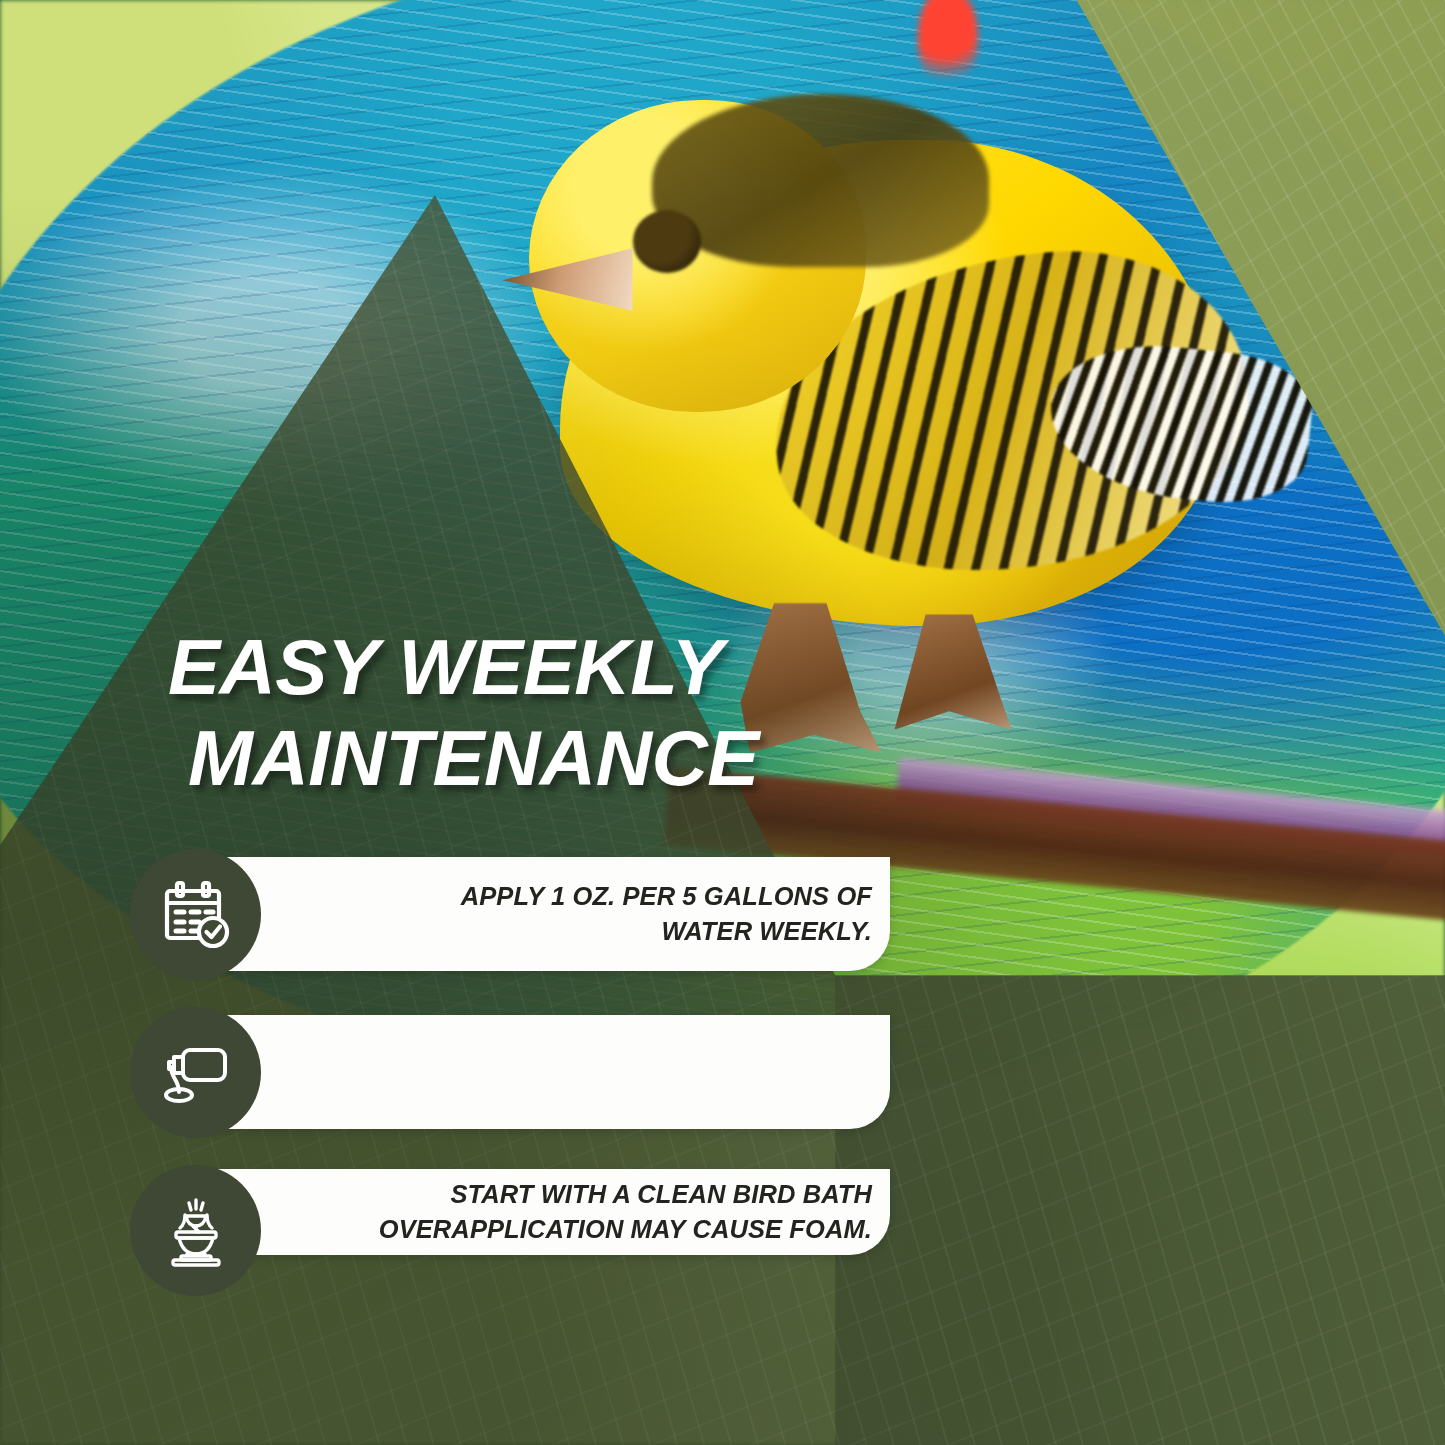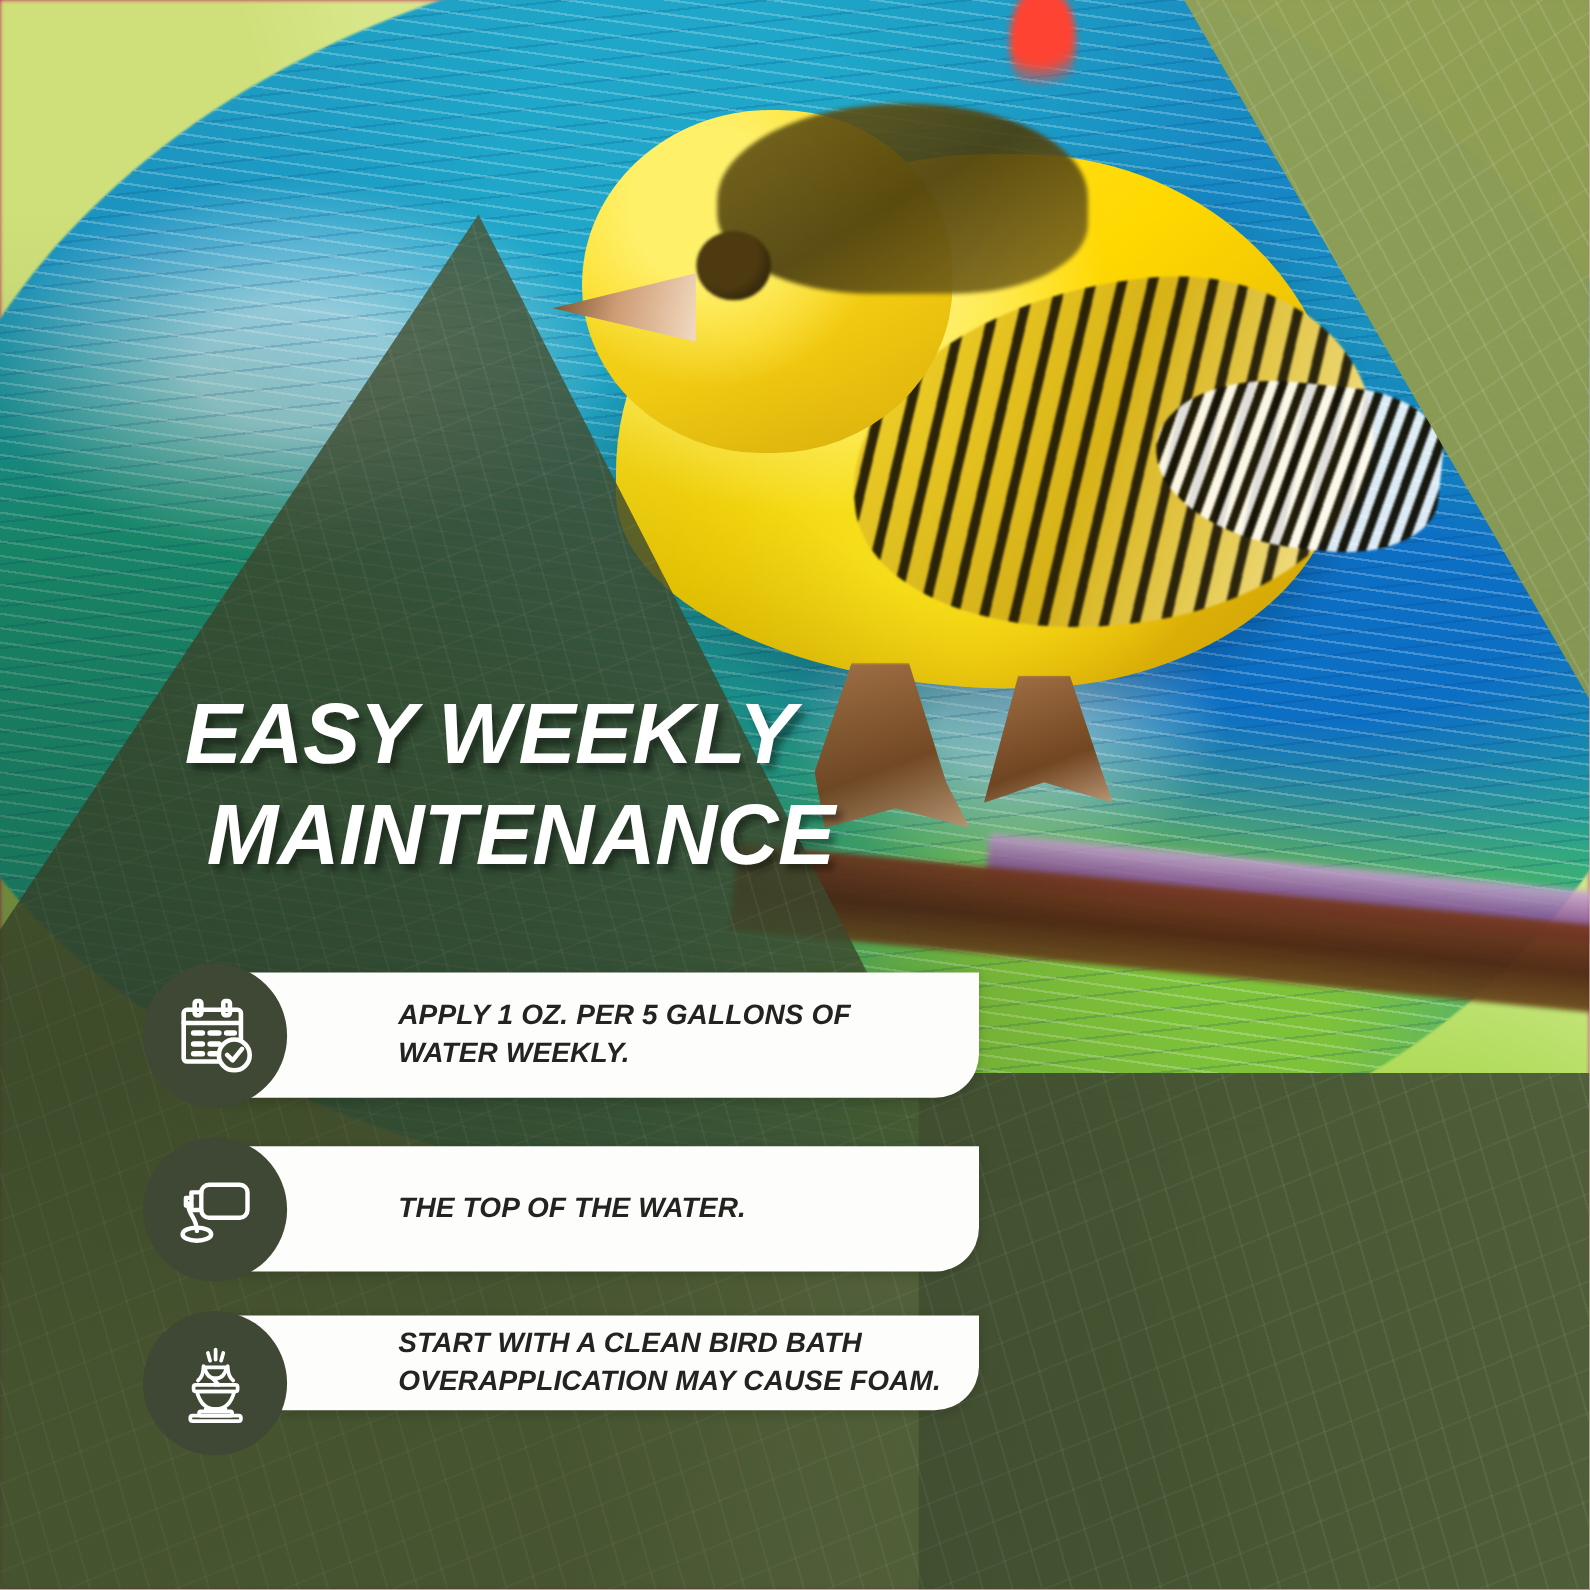--- a/index.html
+++ b/index.html
@@ -6,21 +6,21 @@
     margin: 0;
     padding: 0;
     background: #ffffff;
   }
   #poster {
     position: relative;
     width: 1445px;
     height: 1445px;
     overflow: hidden;
     font-family: "Liberation Sans", sans-serif;
-    background: #be185d;
+    background: #14532d;
   }
 
   
   .photo-layer {
     position: absolute;
     inset: 0;
     overflow: hidden;
   }
   
   .photo-garden {
@@ -290,22 +290,23 @@
     font-style: italic;
     letter-spacing: -0.5px;
     text-shadow: 5px 6px 7px rgba(0,0,0,0.42);
     text-transform: uppercase;
   }
   .headline .l2 { display: block; margin-left: 20px; }
 
   .rows {
     position: absolute;
     left: 130px;
-    top: 876px;
+    top: 849px;
     width: 760px;
+    text-align: right;
   }
   .row {
     position: relative;
     height: 131px;
     margin-bottom: 27px;
   }
   .row:last-child { margin-bottom: 0; }
 
   .pill {
     position: absolute;
@@ -426,21 +427,20 @@
               <circle cx="54" cy="54" r="14" fill="#3e4834"></circle>
               <polyline points="47.5,54 52.5,59 61,48.5"></polyline>
             </svg>
           </span>
         </div>
       </div>
 
       <div class="row row-2">
         <div class="pill">
           <div class="pill-text">
-            <span>THE TOP OF THE WATER.</span>
           </div>
         </div>
         <div class="icon-circle">
           <span>
             <svg width="74" height="74" viewBox="0 0 74 74" fill="none" stroke="#ffffff" stroke-width="4" stroke-linecap="round" stroke-linejoin="round">
               <rect x="24" y="14" width="42" height="30" rx="7"></rect>
               <path d="M24 21 L15 21 L15 37 L24 37"></path>
               <path d="M15 26 L10 26 L10 33 L15 33"></path>
               <path d="M12 31 C12 42, 20 44, 20 56"></path>
               <ellipse cx="20" cy="59" rx="13" ry="6"></ellipse>

